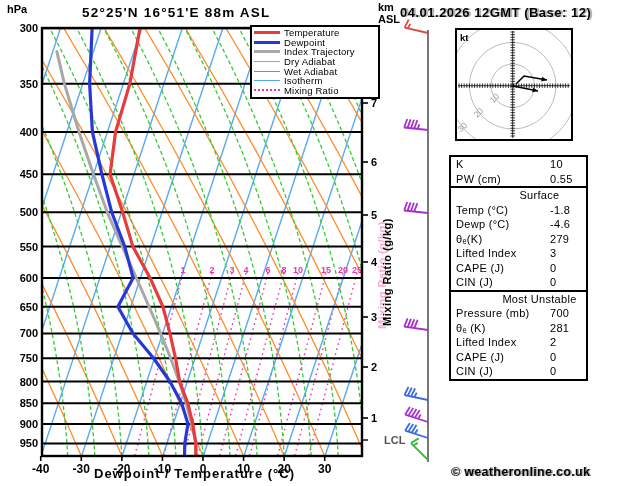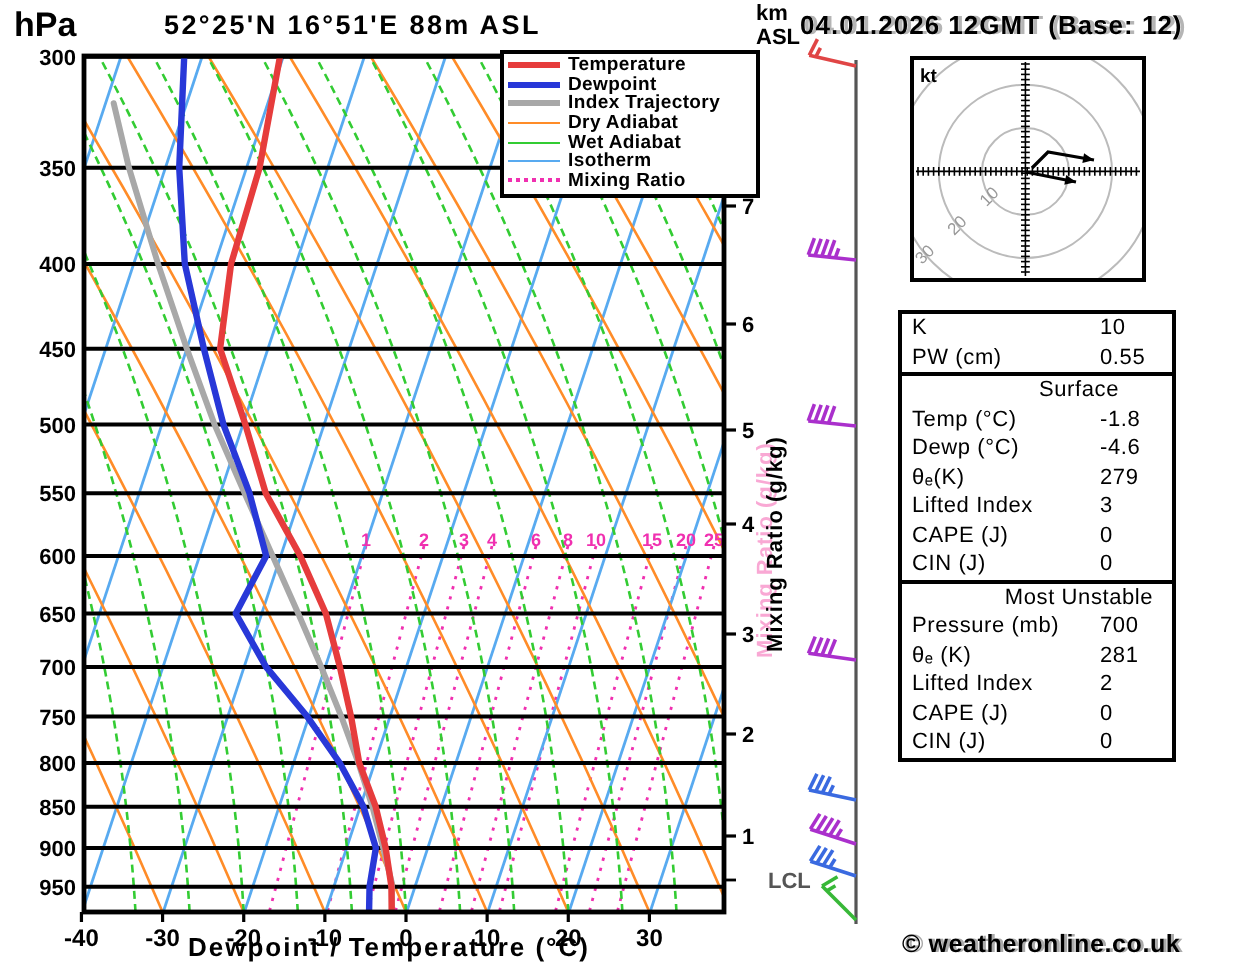--- a/index.html
+++ b/index.html
@@ -3,29 +3,29 @@
 <meta charset="utf-8">
 <style>
   html,body{margin:0;padding:0;background:#fff;}
   #stage{position:relative;width:629px;height:486px;background:#fff;overflow:hidden;
          font-family:"Liberation Sans", sans-serif;color:#000;}
   .abs{position:absolute;}
   #skewt-svg{left:0;top:0;}
   #title-main{left:50px;top:5px;font-size:13.5px;font-weight:bold;letter-spacing:1.2px;white-space:nowrap;margin-left:32px;}
   #title-date{left:400px;top:5px;width:229px;font-size:13px;font-weight:bold;
               letter-spacing:0.5px;white-space:nowrap;text-shadow:2px 0 0 #b5b5b5;}
-  #hpa-label{left:7px;top:3px;font-size:17px;font-weight:bold;}
+  #hpa-label{left:7px;top:3px;font-size:11px;font-weight:bold;}
   #km-label{left:378px;top:1px;width:30px;text-align:left;font-size:11px;font-weight:bold;line-height:12px;}
   #xaxis-title{left:42px;top:466px;width:305px;text-align:center;font-size:13px;font-weight:bold;letter-spacing:1px;}
   #footer{left:451px;top:465px;font-size:12.5px;font-weight:bold;letter-spacing:0.3px;
           text-shadow:1.5px 0 0 #aaa;white-space:nowrap;}
   #legend{left:250px;top:25px;width:124px;border:2px solid #000;background:#fff;padding:1px 0 2px 2px;z-index:5;}
   .leg-row{display:flex;align-items:center;height:9.6px;}
   .leg-line{width:26px;flex:0 0 26px;margin-right:4px;}
-  .leg-text{font-size:9.5px;font-weight:bold;letter-spacing:0.2px;white-space:nowrap;}
+  .leg-text{font-size:9.5px;font-weight:normal;letter-spacing:0.2px;white-space:nowrap;}
   #stats{left:449px;top:155px;width:135px;border:2px solid #000;background:#fff;}
   .ssec{border-top:2px solid #000;}
   .ssec:first-child{border-top:none;}
   .srow{position:relative;height:14.5px;line-height:14.6px;font-size:11px;letter-spacing:0.3px;white-space:nowrap;}
   .srow .lab{position:absolute;left:5px;}
   .srow .val{position:absolute;left:99px;}
   .shead{text-align:center;height:14.5px;line-height:14.8px;font-size:11px;letter-spacing:0.3px;padding-left:42px;}
   #hodo-svg{left:455px;top:28px;z-index:4;}
 </style>
 </head>

